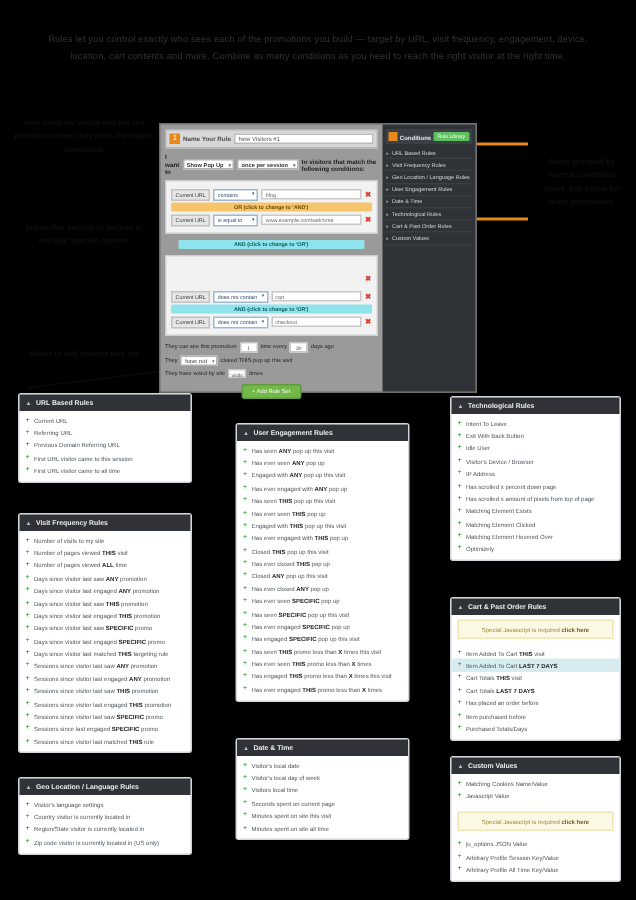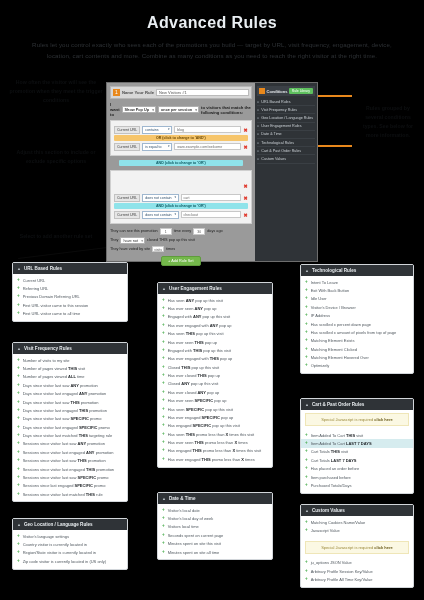--- a/index.html
+++ b/index.html
@@ -158,21 +158,20 @@
     color: #9c8a3c; font-size: 4px; padding: 3px 4px; text-align: center;
   }
   .js-note b { color: #6d5e1e; }
 </style>
 </head>
 <body>
 
 <div class="page">
 
   <div class="hero">
-    <div class="hero-title">Advanced Rules</div>
     <div class="hero-sub">Rules let you control exactly who sees each of the promotions you build — target by URL, visit frequency, engagement, device, location, cart contents and more. Combine as many conditions as you need to reach the right visitor at the right time.</div>
   </div>
 
   <div class="annot annot-1">How often the visitor will see the promotion when they meet the trigger conditions</div>
   <div class="annot annot-2">Adjust this section to include or exclude specific options</div>
   <div class="annot annot-3">Select to add another rule set</div>
   <div class="annot-r" style="top:104px;">Rules grouped by several conditions types. See below for more information.</div>
 
   <div class="blk-arrow" style="left:18px; top:247px; width:96px; height:12px;">
     <div class="ln" style="width:96px; top:11px; transform:rotate(-7deg);"></div>

